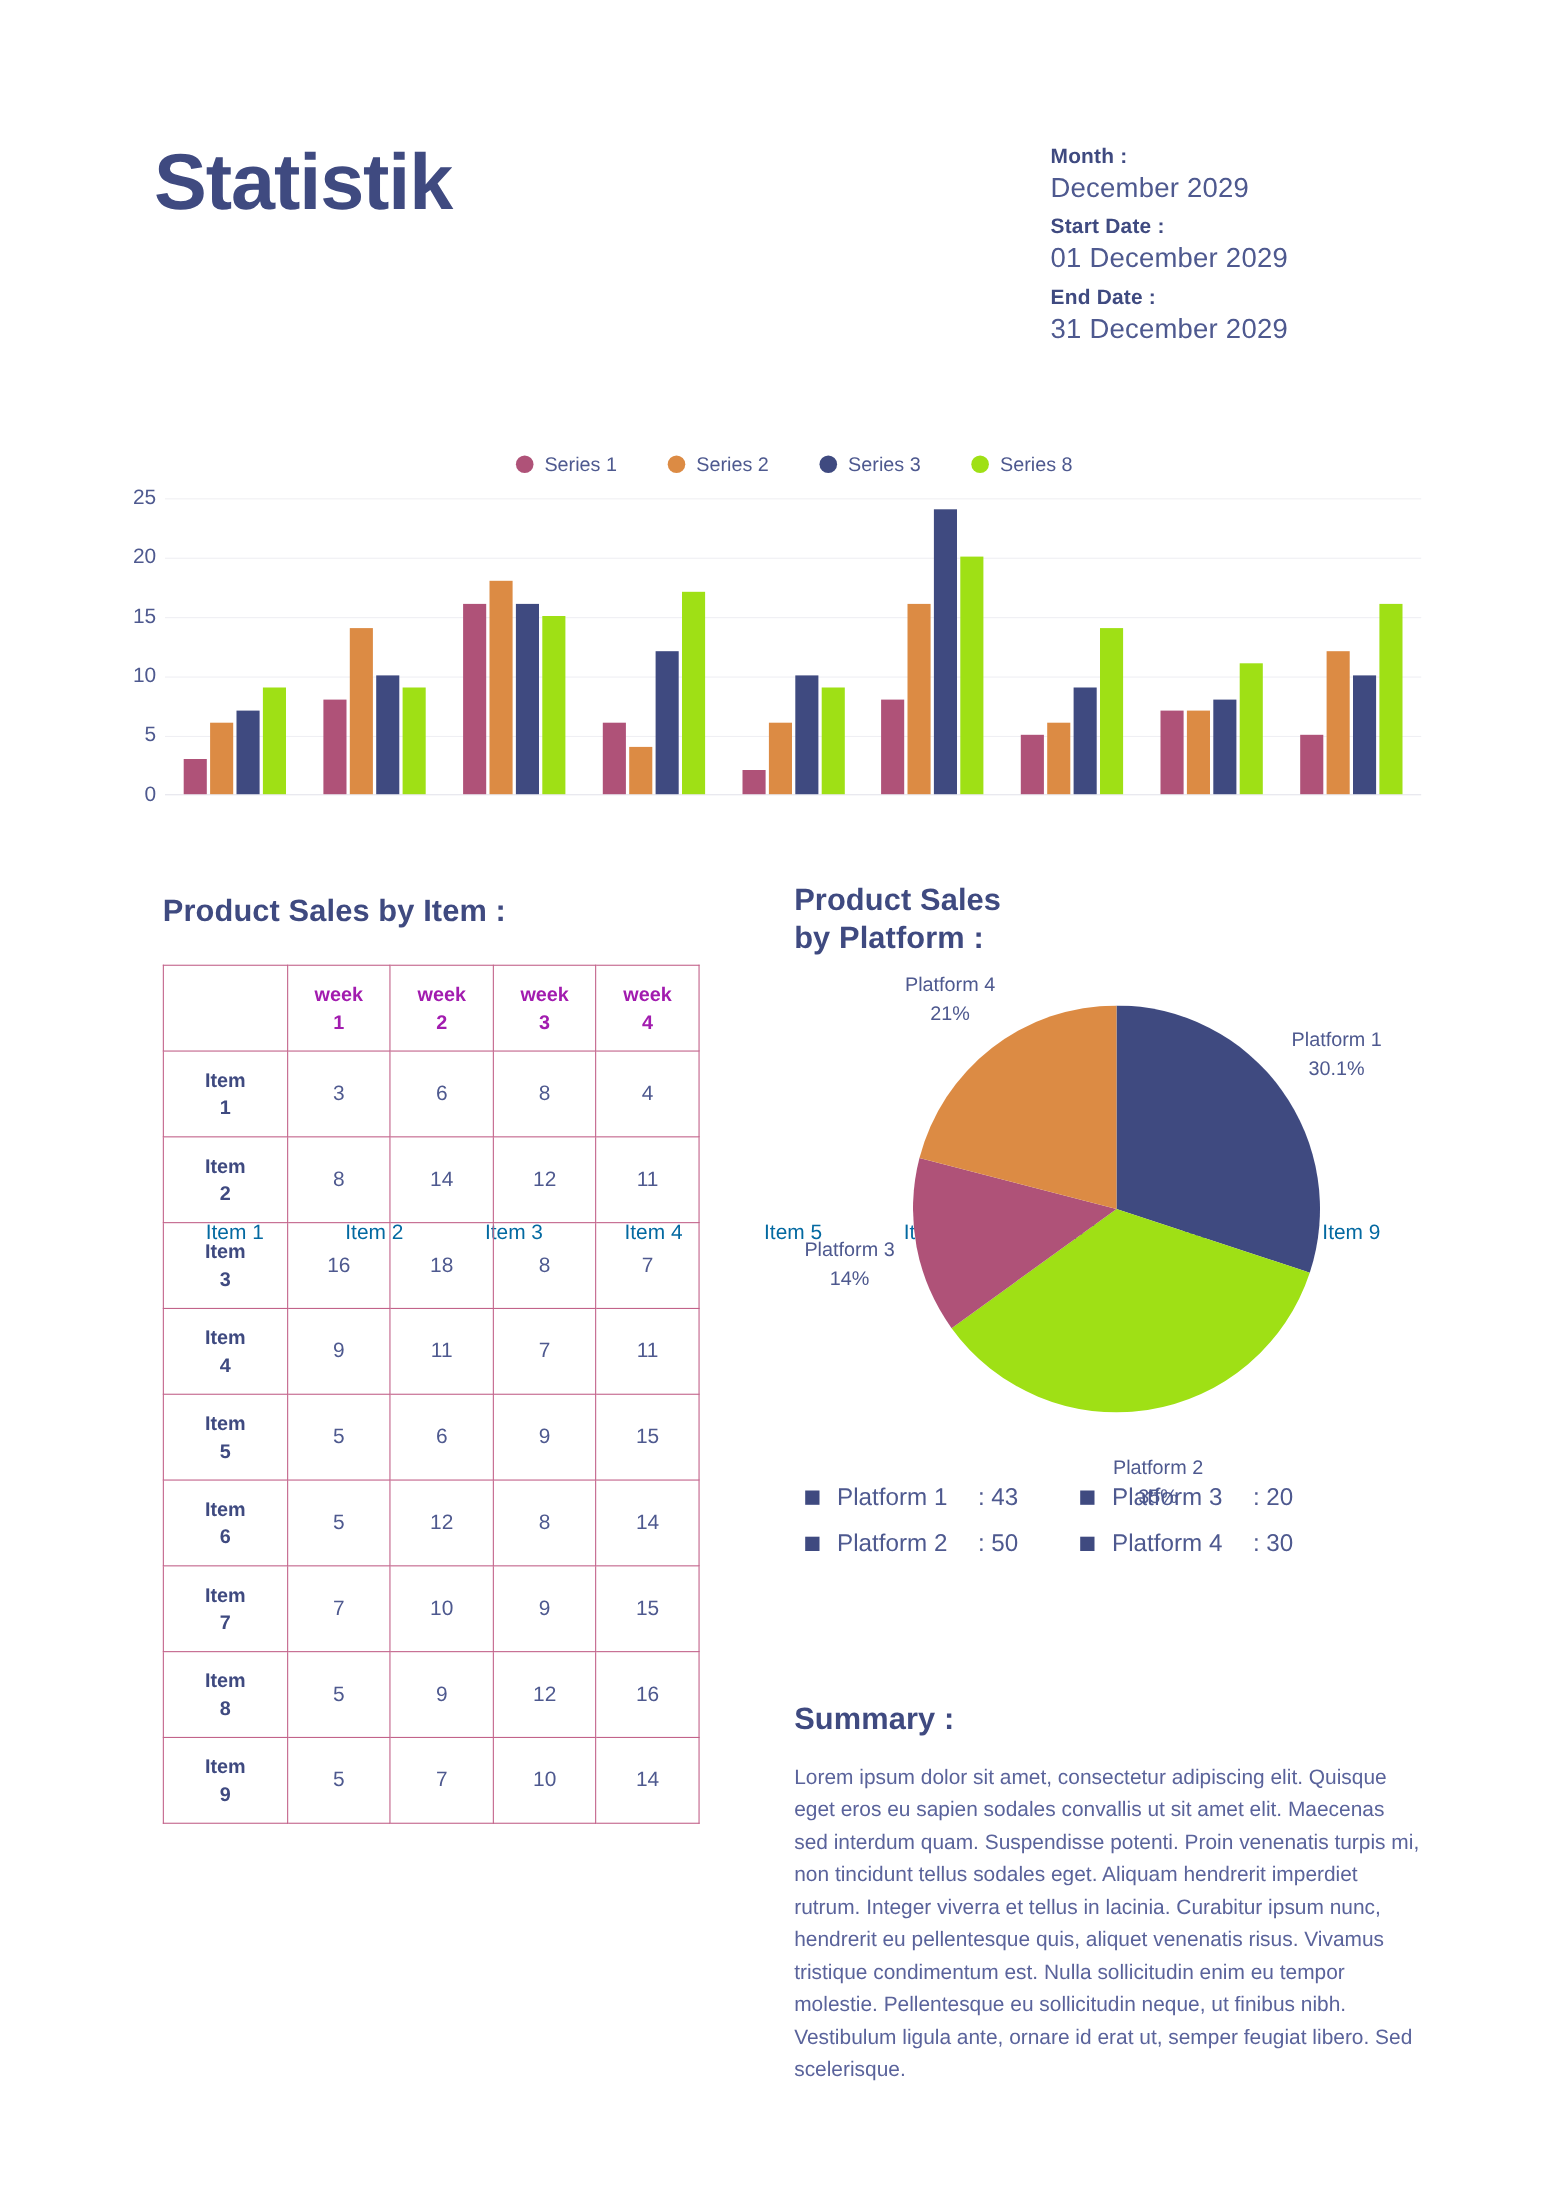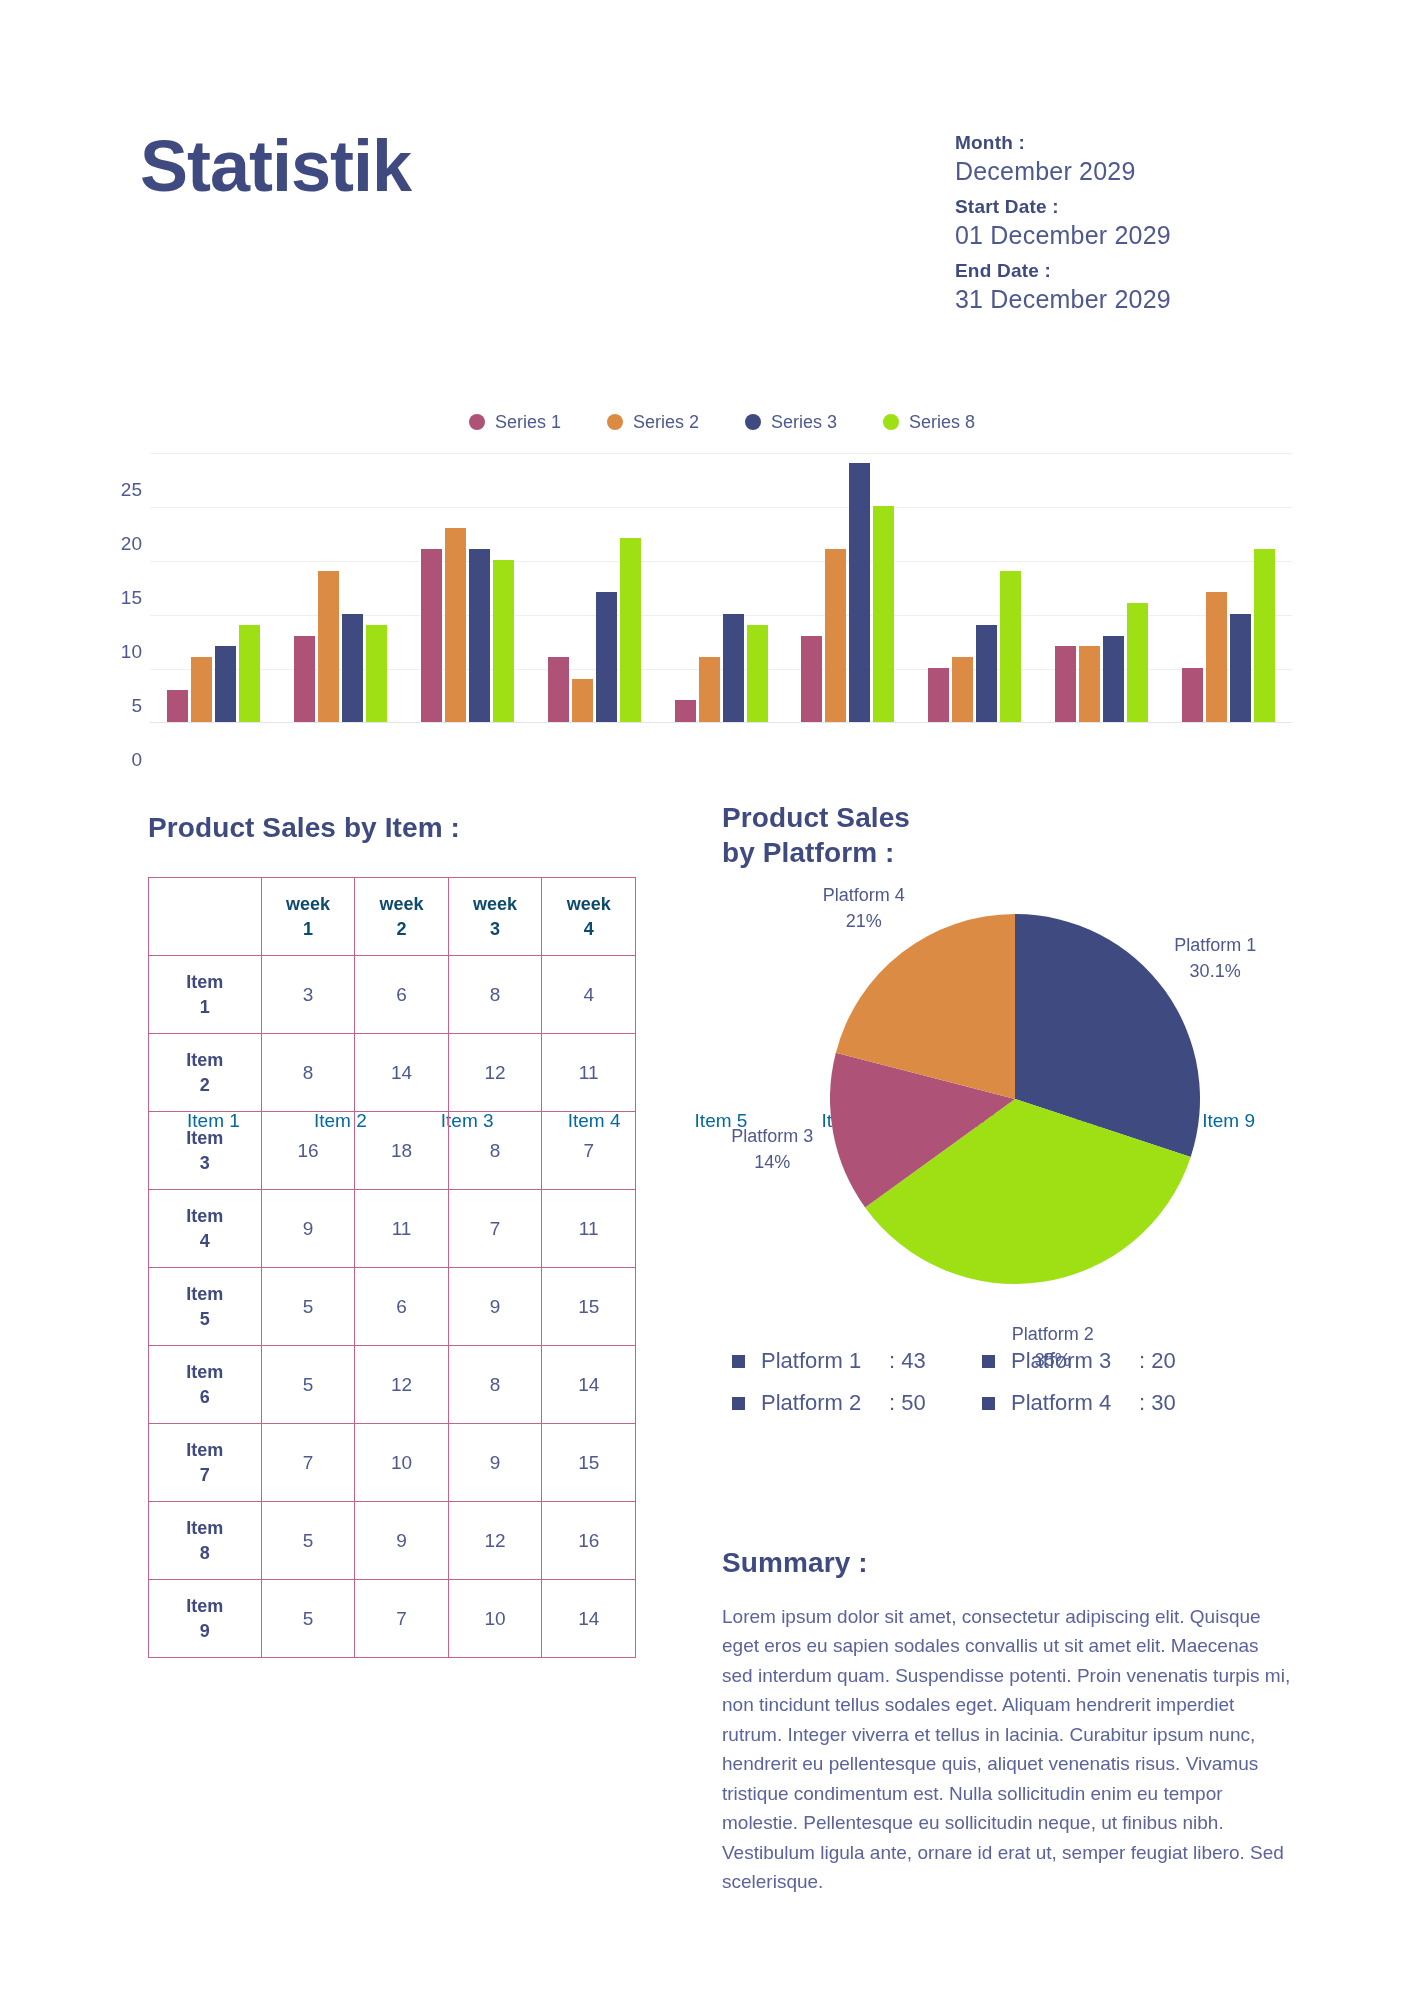--- a/index.html
+++ b/index.html
@@ -40,21 +40,21 @@
   .bar-legend-label { font-size: 18px; color: #4E598F; }
 
   .plot {
     position: relative; margin-top: 14px;
     margin-left: 150px; margin-right: 122px;
     height: 270px;
   }
   .ylabels { position: absolute; left: -48px; top: 0; width: 40px; height: 270px; }
   .ylabel {
     position: absolute; right: 0; font-size: 19px; color: #4E598F;
-    transform: translateY(-50%); text-align: right; margin-top: 37px;
+    transform: translateY(-50%); text-align: right;
   }
   .gridline {
     position: absolute; left: 0; right: 0; height: 1px;
     background: #EFEFF3;
   }
   .axis-base { position: absolute; left: 0; right: 0; bottom: 0; height: 1px; background: #E4E4EC; }
   .groups {
     position: absolute; left: 0; right: 0; bottom: 1px; top: 0;
     display: flex; justify-content: space-between; align-items: flex-end;
   }
@@ -74,21 +74,21 @@
   }
 
   
   .table-block { position: absolute; left: 148px; top: 810px; width: 490px; }
   .tbl { border-collapse: collapse; width: 488px; margin-top: 32px; }
   .tbl td, .tbl th {
     border: 1.6px solid #C2638A;
     text-align: center; vertical-align: middle;
     height: 78px; width: 78px;
   }
-  .tbl th { font-size: 18px; font-weight: bold; color: #0c4a6e; line-height: 1.35; }
+  .tbl th { font-size: 18px; font-weight: bold; color: #a21caf; line-height: 1.35; }
   .tbl td.rowhead { font-size: 18px; font-weight: bold; color: #3F4A80; line-height: 1.35; width: 94px; }
   .tbl td.val { font-size: 19px; font-weight: normal; color: #4E598F; }
   .tbl .corner { border: 1.6px solid #C2638A; }
 
   
   .pie-block { position: absolute; left: 722px; top: 800px; width: 600px; }
   .pie-stage { position: relative; width: 600px; height: 470px; margin-top: 6px; }
   .pie-svg { position: absolute; left: 108px; top: 38px; }
   .pie-cb {
     position: absolute; font-size: 18px; color: #4E598F;

